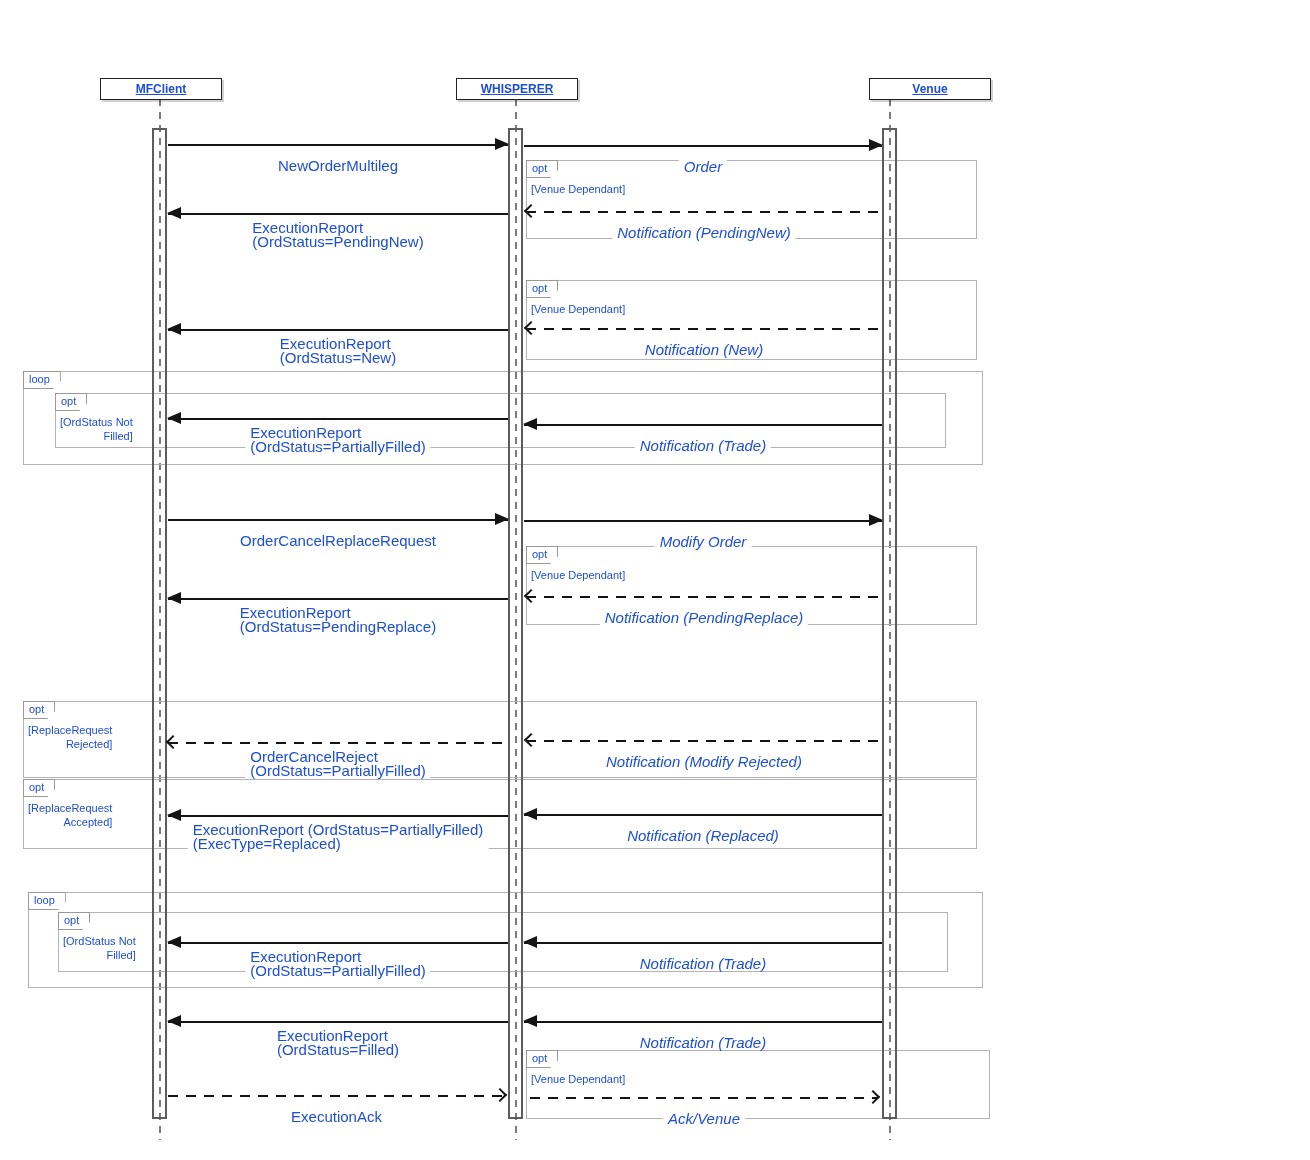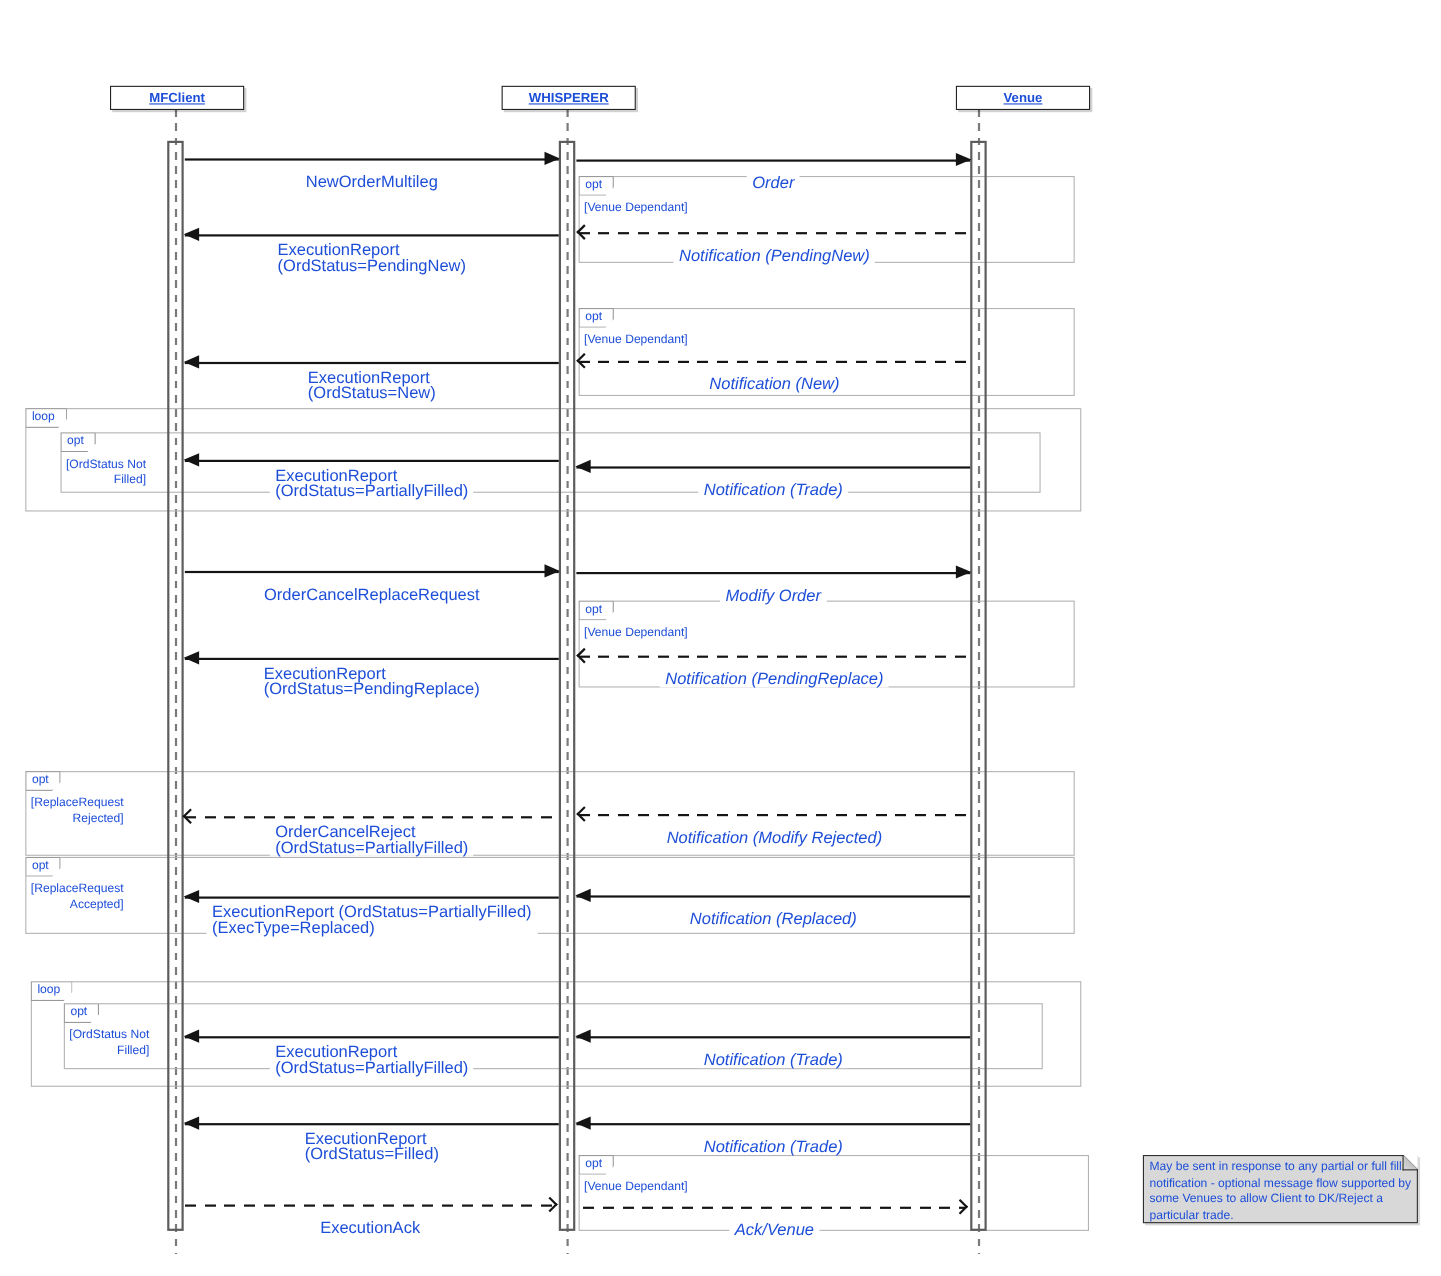--- a/index.html
+++ b/index.html
@@ -274,18 +274,14 @@
     <div class="chev right"></div>
     <span class="msg-label">ExecutionAck</span>
   </div>
 
   <div class="msg dashed italic" style="left:530px; top:1098px; width:348px;">
     <div class="line"></div>
     <div class="chev right"></div>
     <span class="msg-label">Ack/Venue</span>
   </div>
 
-  <div class="note">
-    <div class="note-fold"></div>
-    <div class="note-text">May be sent in response to any partial or full fill notification - optional message flow supported by some Venues to allow Client to DK/Reject a particular trade.</div>
-  </div>
 
 </div>
 
 </body></html>

